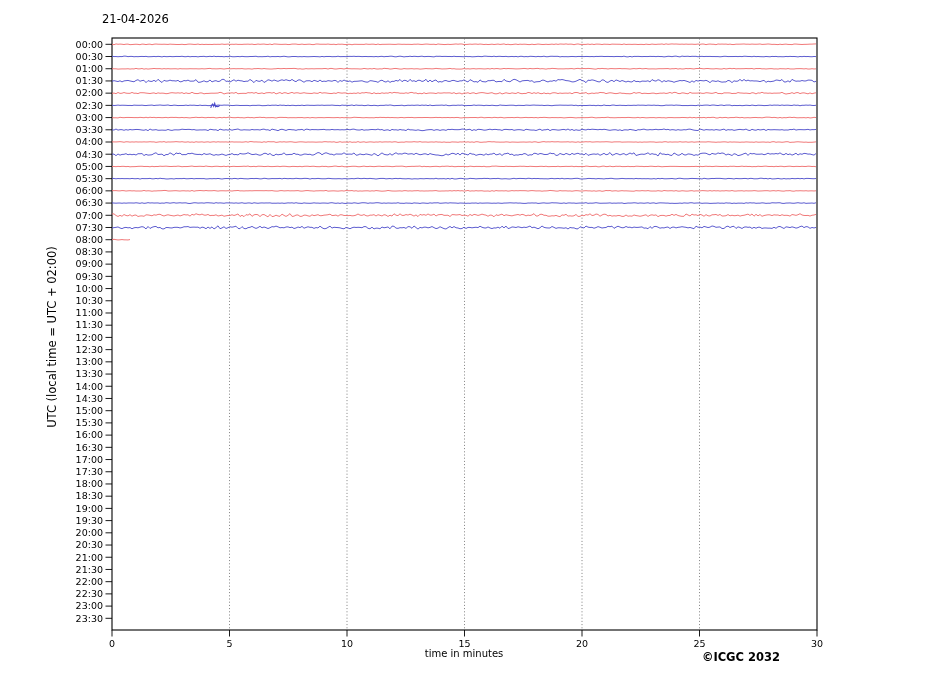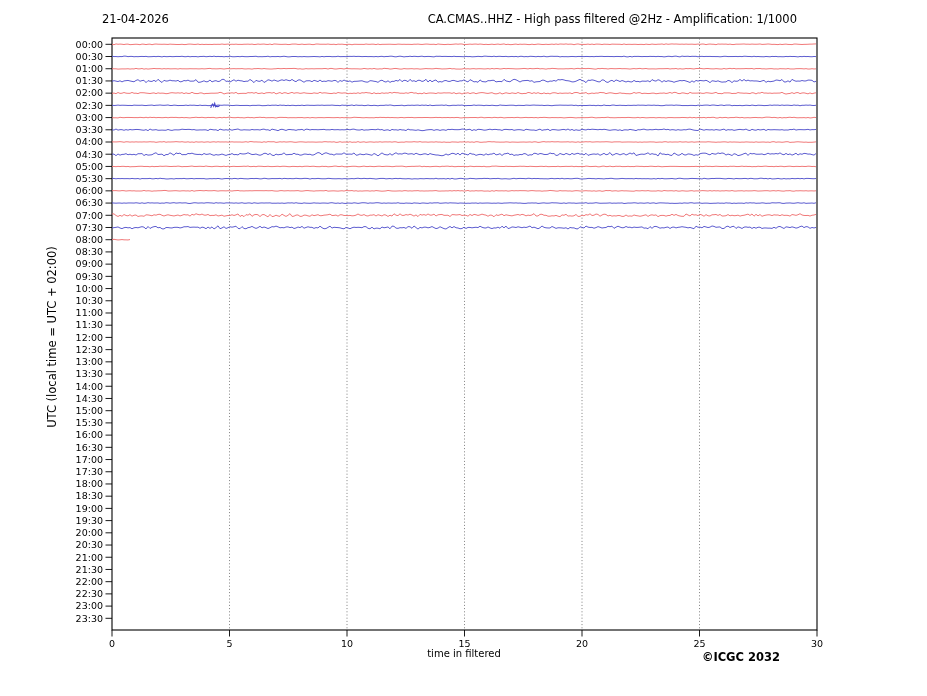--- a/index.html
+++ b/index.html
@@ -37,21 +37,20 @@
     font-family:"DejaVu Sans", sans-serif;
     font-size:9.5px;
     fill:#000;
   }
 </style>
 </head>
 <body>
 
 <div class="figure">
   <div class="fig-date">21-04-2026</div>
-  <div class="fig-title">CA.CMAS..HHZ - High pass filtered @2Hz - Amplification: 1/1000</div>
   <div class="ylabel">UTC (local time = UTC + 02:00)</div>
   <svg id="plot" width="927" height="696" viewBox="0 0 927 696">
       <rect x="112" y="38" width="705" height="592" fill="#ffffff" stroke="#000000" stroke-width="1.1"></rect>
       <line x1="229.5" y1="38.5" x2="229.5" y2="629.5" stroke="#606060" stroke-width="0.8" stroke-dasharray="1 2.2"></line>
       <line x1="347" y1="38.5" x2="347" y2="629.5" stroke="#606060" stroke-width="0.8" stroke-dasharray="1 2.2"></line>
       <line x1="464.5" y1="38.5" x2="464.5" y2="629.5" stroke="#606060" stroke-width="0.8" stroke-dasharray="1 2.2"></line>
       <line x1="582" y1="38.5" x2="582" y2="629.5" stroke="#606060" stroke-width="0.8" stroke-dasharray="1 2.2"></line>
       <line x1="699.5" y1="38.5" x2="699.5" y2="629.5" stroke="#606060" stroke-width="0.8" stroke-dasharray="1 2.2"></line>
       <line x1="112" y1="630" x2="112" y2="636.5" stroke="#000000" stroke-width="0.9"></line>
       <text x="112" y="646.5" text-anchor="middle">0</text>
@@ -175,15 +174,15 @@
       <polyline points="112.0,141.84 114.0,141.91 116.0,141.95 118.0,141.83 120.0,141.67 122.0,141.86 124.0,142.24 126.0,141.76 128.0,141.83 130.0,142.11 132.0,141.90 134.0,142.06 136.0,141.84 138.0,142.03 140.0,141.95 142.0,142.01 144.0,141.83 146.0,142.00 148.0,141.93 150.0,141.72 152.0,141.91 154.0,141.88 156.0,142.33 158.0,142.04 160.0,141.78 162.0,141.99 164.0,141.59 166.0,142.24 168.0,141.91 170.0,142.00 172.0,141.92 174.0,141.85 176.0,141.63 178.0,141.81 180.0,141.98 182.0,141.70 184.0,142.05 186.0,142.13 188.0,141.81 190.0,142.25 192.0,141.96 194.0,142.35 196.0,141.74 198.0,142.09 200.0,142.02 202.0,141.85 204.0,142.24 206.0,141.97 208.0,141.83 210.0,142.24 212.0,141.94 214.0,141.76 216.0,142.14 218.0,141.76 220.0,142.00 222.0,141.93 224.0,141.99 226.0,141.90 228.0,142.12 230.0,142.00 232.0,141.81 234.0,142.04 236.0,141.98 238.0,142.02 240.0,141.99 242.0,142.16 244.0,142.01 246.0,141.69 248.0,142.18 250.0,141.57 252.0,141.65 254.0,141.97 256.0,141.89 258.0,142.02 260.0,142.02 262.0,142.36 264.0,141.73 266.0,142.21 268.0,141.61 270.0,141.79 272.0,141.80 274.0,141.73 276.0,142.36 278.0,142.13 280.0,141.78 282.0,142.03 284.0,141.75 286.0,142.07 288.0,141.95 290.0,141.75 292.0,141.85 294.0,142.19 296.0,142.29 298.0,142.00 300.0,141.84 302.0,141.85 304.0,142.03 306.0,142.19 308.0,141.97 310.0,142.06 312.0,142.00 314.0,142.06 316.0,142.18 318.0,142.07 320.0,141.99 322.0,142.12 324.0,141.71 326.0,141.71 328.0,141.94 330.0,141.82 332.0,142.05 334.0,141.78 336.0,142.37 338.0,142.22 340.0,141.68 342.0,142.23 344.0,142.02 346.0,142.05 348.0,142.27 350.0,141.73 352.0,142.34 354.0,142.08 356.0,142.28 358.0,141.62 360.0,142.31 362.0,142.06 364.0,141.80 366.0,142.32 368.0,142.09 370.0,141.86 372.0,141.98 374.0,142.23 376.0,141.96 378.0,142.10 380.0,141.75 382.0,142.15 384.0,141.93 386.0,141.89 388.0,141.98 390.0,141.83 392.0,142.15 394.0,141.79 396.0,141.83 398.0,142.38 400.0,142.21 402.0,142.10 404.0,142.23 406.0,141.78 408.0,141.94 410.0,141.97 412.0,141.94 414.0,141.66 416.0,141.92 418.0,141.99 420.0,141.60 422.0,142.12 424.0,142.00 426.0,141.98 428.0,142.19 430.0,142.02 432.0,141.95 434.0,142.13 436.0,141.79 438.0,142.09 440.0,142.04 442.0,142.30 444.0,141.94 446.0,142.30 448.0,142.22 450.0,142.32 452.0,141.91 454.0,142.01 456.0,142.04 458.0,142.25 460.0,141.90 462.0,142.02 464.0,141.79 466.0,142.17 468.0,141.83 470.0,142.22 472.0,141.92 474.0,142.34 476.0,141.71 478.0,141.80 480.0,142.29 482.0,142.27 484.0,142.06 486.0,142.06 488.0,141.68 490.0,141.66 492.0,141.88 494.0,141.76 496.0,142.06 498.0,142.05 500.0,142.16 502.0,142.11 504.0,142.14 506.0,141.88 508.0,141.99 510.0,142.31 512.0,142.02 514.0,142.08 516.0,142.17 518.0,142.24 520.0,142.10 522.0,142.05 524.0,142.00 526.0,142.17 528.0,142.06 530.0,141.91 532.0,142.24 534.0,141.79 536.0,141.86 538.0,142.38 540.0,142.22 542.0,141.80 544.0,141.61 546.0,141.97 548.0,141.80 550.0,141.92 552.0,141.63 554.0,141.87 556.0,141.85 558.0,141.72 560.0,141.96 562.0,141.97 564.0,141.91 566.0,141.91 568.0,141.76 570.0,142.10 572.0,141.83 574.0,142.05 576.0,142.27 578.0,141.81 580.0,142.26 582.0,142.09 584.0,141.90 586.0,141.71 588.0,141.89 590.0,141.69 592.0,142.08 594.0,142.01 596.0,141.84 598.0,141.82 600.0,141.97 602.0,141.85 604.0,141.87 606.0,141.73 608.0,141.81 610.0,141.98 612.0,142.20 614.0,141.88 616.0,141.86 618.0,141.85 620.0,141.83 622.0,142.16 624.0,142.05 626.0,142.02 628.0,141.96 630.0,141.97 632.0,142.02 634.0,142.10 636.0,141.95 638.0,142.28 640.0,141.99 642.0,142.26 644.0,141.98 646.0,142.08 648.0,142.02 650.0,141.88 652.0,141.95 654.0,141.96 656.0,142.30 658.0,142.17 660.0,142.02 662.0,142.21 664.0,141.78 666.0,141.73 668.0,142.20 670.0,141.88 672.0,142.10 674.0,141.99 676.0,141.97 678.0,142.06 680.0,141.69 682.0,142.07 684.0,142.00 686.0,141.82 688.0,142.20 690.0,142.04 692.0,141.82 694.0,142.19 696.0,142.00 698.0,141.86 700.0,141.98 702.0,141.94 704.0,141.97 706.0,142.00 708.0,141.75 710.0,141.87 712.0,142.06 714.0,142.12 716.0,142.30 718.0,142.06 720.0,142.13 722.0,141.95 724.0,141.83 726.0,141.93 728.0,142.28 730.0,141.89 732.0,142.12 734.0,141.98 736.0,142.09 738.0,142.12 740.0,142.27 742.0,142.09 744.0,142.17 746.0,141.91 748.0,142.01 750.0,142.17 752.0,142.09 754.0,142.30 756.0,141.83 758.0,142.20 760.0,142.16 762.0,142.04 764.0,142.01 766.0,142.26 768.0,142.05 770.0,142.38 772.0,141.79 774.0,141.68 776.0,142.27 778.0,141.98 780.0,142.04 782.0,142.27 784.0,142.07 786.0,141.74 788.0,141.73 790.0,142.42 792.0,142.21 794.0,142.18 796.0,141.88 798.0,141.78 800.0,141.94 802.0,142.05 804.0,142.26 806.0,142.08 808.0,142.35 810.0,142.28 812.0,142.28 814.0,142.09 816.0,141.85" fill="none" stroke="#ee6a6a" stroke-width="0.9"></polyline>
       <polyline points="112.0,154.26 114.0,154.10 116.0,155.67 118.0,153.97 120.0,155.15 122.0,154.41 124.0,154.33 126.0,153.68 128.0,154.76 130.0,154.22 132.0,154.74 134.0,154.28 136.0,155.02 138.0,153.69 140.0,153.75 142.0,153.55 144.0,155.53 146.0,154.38 148.0,155.13 150.0,154.96 152.0,154.73 154.0,153.51 156.0,152.74 158.0,154.50 160.0,154.35 162.0,154.13 164.0,155.76 166.0,154.53 168.0,154.59 170.0,152.81 172.0,153.96 174.0,155.16 176.0,152.93 178.0,153.62 180.0,153.10 182.0,154.74 184.0,154.57 186.0,154.66 188.0,153.46 190.0,153.71 192.0,153.16 194.0,153.96 196.0,154.31 198.0,154.46 200.0,154.34 202.0,154.91 204.0,153.46 206.0,154.40 208.0,154.23 210.0,153.74 212.0,154.68 214.0,155.32 216.0,154.57 218.0,155.02 220.0,154.71 222.0,154.05 224.0,154.77 226.0,155.44 228.0,154.63 230.0,154.56 232.0,153.56 234.0,154.71 236.0,154.48 238.0,154.95 240.0,153.43 242.0,153.93 244.0,153.98 246.0,153.70 248.0,152.75 250.0,153.72 252.0,154.56 254.0,154.45 256.0,153.99 258.0,154.79 260.0,155.24 262.0,154.60 264.0,153.37 266.0,153.34 268.0,154.64 270.0,153.46 272.0,155.16 274.0,155.58 276.0,154.08 278.0,154.83 280.0,154.46 282.0,154.33 284.0,152.82 286.0,154.74 288.0,154.62 290.0,154.40 292.0,154.45 294.0,153.19 296.0,154.31 298.0,154.22 300.0,155.17 302.0,154.94 304.0,154.07 306.0,154.08 308.0,154.51 310.0,154.21 312.0,155.12 314.0,154.82 316.0,153.58 318.0,152.52 320.0,153.06 322.0,154.76 324.0,153.46 326.0,152.75 328.0,153.46 330.0,154.28 332.0,154.19 334.0,155.14 336.0,153.94 338.0,154.08 340.0,154.09 342.0,154.10 344.0,152.78 346.0,154.22 348.0,154.18 350.0,154.07 352.0,154.27 354.0,152.96 356.0,155.18 358.0,154.99 360.0,153.94 362.0,154.52 364.0,154.70 366.0,153.95 368.0,154.32 370.0,154.81 372.0,155.25 374.0,153.49 376.0,154.44 378.0,155.90 380.0,154.31 382.0,152.88 384.0,154.30 386.0,154.75 388.0,154.94 390.0,153.59 392.0,155.16 394.0,153.83 396.0,152.72 398.0,154.10 400.0,153.76 402.0,154.10 404.0,153.17 406.0,153.25 408.0,154.17 410.0,153.86 412.0,153.71 414.0,154.49 416.0,153.23 418.0,154.05 420.0,154.76 422.0,154.41 424.0,153.83 426.0,153.88 428.0,154.83 430.0,153.54 432.0,154.26 434.0,154.60 436.0,155.01 438.0,155.03 440.0,155.45 442.0,155.75 444.0,155.27 446.0,153.95 448.0,155.06 450.0,154.27 452.0,153.30 454.0,153.53 456.0,154.52 458.0,153.20 460.0,155.04 462.0,153.18 464.0,153.84 466.0,154.30 468.0,155.02 470.0,153.16 472.0,154.11 474.0,154.17 476.0,155.36 478.0,154.72 480.0,154.31 482.0,154.59 484.0,155.25 486.0,153.75 488.0,154.88 490.0,154.11 492.0,154.09 494.0,153.11 496.0,154.87 498.0,154.49 500.0,153.70 502.0,155.49 504.0,153.89 506.0,153.67 508.0,153.07 510.0,154.62 512.0,154.07 514.0,155.46 516.0,154.85 518.0,155.12 520.0,154.45 522.0,154.68 524.0,153.56 526.0,153.91 528.0,155.45 530.0,154.75 532.0,154.96 534.0,153.25 536.0,153.46 538.0,154.41 540.0,153.50 542.0,153.75 544.0,154.46 546.0,154.53 548.0,154.30 550.0,152.97 552.0,153.67 554.0,153.51 556.0,155.45 558.0,155.16 560.0,153.45 562.0,154.26 564.0,154.72 566.0,153.40 568.0,154.11 570.0,154.90 572.0,153.35 574.0,154.42 576.0,153.76 578.0,153.21 580.0,154.23 582.0,153.80 584.0,154.95 586.0,153.24 588.0,155.37 590.0,154.68 592.0,154.21 594.0,153.98 596.0,154.30 598.0,153.82 600.0,155.26 602.0,154.43 604.0,153.30 606.0,154.74 608.0,154.32 610.0,152.54 612.0,155.20 614.0,154.63 616.0,153.49 618.0,153.91 620.0,154.91 622.0,154.07 624.0,153.58 626.0,155.03 628.0,154.15 630.0,152.97 632.0,154.09 634.0,152.81 636.0,155.52 638.0,154.93 640.0,154.35 642.0,154.10 644.0,154.37 646.0,153.81 648.0,152.79 650.0,154.48 652.0,153.65 654.0,154.25 656.0,154.30 658.0,156.00 660.0,152.78 662.0,154.20 664.0,154.03 666.0,154.70 668.0,154.21 670.0,155.19 672.0,155.44 674.0,152.98 676.0,154.12 678.0,155.30 680.0,154.89 682.0,153.32 684.0,154.80 686.0,154.99 688.0,153.92 690.0,154.13 692.0,154.49 694.0,155.45 696.0,154.71 698.0,155.19 700.0,153.73 702.0,153.24 704.0,153.14 706.0,153.25 708.0,154.21 710.0,154.83 712.0,153.36 714.0,153.96 716.0,154.16 718.0,152.91 720.0,153.60 722.0,152.94 724.0,153.43 726.0,155.05 728.0,154.06 730.0,154.65 732.0,155.54 734.0,153.73 736.0,154.26 738.0,155.61 740.0,155.19 742.0,154.59 744.0,153.65 746.0,153.14 748.0,155.44 750.0,153.28 752.0,153.90 754.0,153.53 756.0,154.19 758.0,154.22 760.0,154.18 762.0,153.94 764.0,154.73 766.0,154.21 768.0,153.16 770.0,154.14 772.0,153.74 774.0,153.99 776.0,153.51 778.0,153.99 780.0,152.85 782.0,154.24 784.0,154.76 786.0,153.38 788.0,154.68 790.0,153.90 792.0,155.11 794.0,154.33 796.0,153.20 798.0,155.02 800.0,153.78 802.0,154.29 804.0,153.38 806.0,153.59 808.0,154.14 810.0,154.02 812.0,154.60 814.0,155.12 816.0,153.54" fill="none" stroke="#4a4ac9" stroke-width="0.9"></polyline>
       <polyline points="112.0,166.49 114.0,166.48 116.0,166.66 118.0,166.38 120.0,166.57 122.0,166.34 124.0,166.35 126.0,166.64 128.0,166.42 130.0,166.84 132.0,166.66 134.0,166.65 136.0,166.56 138.0,166.35 140.0,166.29 142.0,166.26 144.0,166.50 146.0,166.46 148.0,166.48 150.0,166.79 152.0,166.31 154.0,166.67 156.0,166.48 158.0,166.53 160.0,166.18 162.0,166.37 164.0,166.29 166.0,166.15 168.0,166.35 170.0,166.53 172.0,166.49 174.0,166.33 176.0,166.40 178.0,166.10 180.0,166.35 182.0,166.74 184.0,166.53 186.0,166.57 188.0,166.49 190.0,166.28 192.0,166.04 194.0,166.47 196.0,166.48 198.0,166.38 200.0,166.27 202.0,166.40 204.0,166.50 206.0,166.00 208.0,166.40 210.0,166.50 212.0,166.72 214.0,166.40 216.0,166.27 218.0,166.31 220.0,166.60 222.0,166.57 224.0,166.19 226.0,166.66 228.0,166.18 230.0,166.68 232.0,166.44 234.0,166.32 236.0,166.50 238.0,166.51 240.0,166.46 242.0,166.39 244.0,166.21 246.0,166.39 248.0,166.04 250.0,166.65 252.0,166.57 254.0,166.33 256.0,166.69 258.0,166.20 260.0,166.28 262.0,166.33 264.0,166.57 266.0,166.48 268.0,166.25 270.0,166.54 272.0,166.61 274.0,166.52 276.0,166.39 278.0,166.28 280.0,166.66 282.0,166.30 284.0,166.25 286.0,166.36 288.0,166.65 290.0,166.73 292.0,166.41 294.0,166.41 296.0,166.53 298.0,166.63 300.0,166.34 302.0,166.76 304.0,166.33 306.0,166.26 308.0,166.26 310.0,166.54 312.0,166.31 314.0,166.28 316.0,166.59 318.0,166.66 320.0,166.70 322.0,166.25 324.0,166.48 326.0,166.33 328.0,166.81 330.0,166.63 332.0,166.53 334.0,166.14 336.0,166.10 338.0,166.53 340.0,166.53 342.0,166.12 344.0,166.72 346.0,166.73 348.0,166.65 350.0,166.52 352.0,166.30 354.0,166.28 356.0,166.32 358.0,166.71 360.0,166.71 362.0,166.41 364.0,166.12 366.0,166.53 368.0,166.57 370.0,166.29 372.0,166.49 374.0,166.65 376.0,166.46 378.0,166.24 380.0,166.24 382.0,166.54 384.0,166.43 386.0,166.27 388.0,166.33 390.0,166.40 392.0,166.70 394.0,166.54 396.0,166.21 398.0,166.27 400.0,166.23 402.0,166.14 404.0,166.42 406.0,166.81 408.0,166.50 410.0,166.46 412.0,166.34 414.0,166.40 416.0,166.26 418.0,166.26 420.0,166.04 422.0,166.78 424.0,166.28 426.0,166.63 428.0,166.51 430.0,166.75 432.0,166.55 434.0,166.42 436.0,166.32 438.0,166.46 440.0,166.75 442.0,166.25 444.0,166.38 446.0,166.19 448.0,166.17 450.0,166.51 452.0,166.23 454.0,166.68 456.0,166.65 458.0,166.40 460.0,166.49 462.0,166.48 464.0,166.33 466.0,166.61 468.0,166.68 470.0,166.17 472.0,166.39 474.0,166.64 476.0,166.40 478.0,166.43 480.0,166.43 482.0,166.64 484.0,166.27 486.0,166.77 488.0,166.70 490.0,166.68 492.0,166.15 494.0,166.20 496.0,166.06 498.0,166.31 500.0,166.43 502.0,166.49 504.0,166.52 506.0,166.24 508.0,166.45 510.0,166.38 512.0,166.50 514.0,166.59 516.0,166.42 518.0,166.41 520.0,166.21 522.0,166.35 524.0,166.26 526.0,166.47 528.0,166.57 530.0,166.28 532.0,166.41 534.0,166.50 536.0,166.59 538.0,166.54 540.0,166.35 542.0,166.32 544.0,166.55 546.0,166.24 548.0,166.67 550.0,166.60 552.0,166.52 554.0,166.51 556.0,166.57 558.0,166.26 560.0,166.68 562.0,166.53 564.0,166.48 566.0,166.35 568.0,166.44 570.0,166.42 572.0,166.23 574.0,166.69 576.0,166.35 578.0,166.61 580.0,166.56 582.0,166.45 584.0,166.58 586.0,166.08 588.0,166.25 590.0,166.62 592.0,166.50 594.0,166.41 596.0,166.29 598.0,166.83 600.0,166.74 602.0,166.24 604.0,166.10 606.0,166.61 608.0,166.54 610.0,166.13 612.0,166.64 614.0,166.60 616.0,166.24 618.0,166.38 620.0,166.24 622.0,166.62 624.0,166.58 626.0,166.55 628.0,166.32 630.0,166.63 632.0,166.51 634.0,166.64 636.0,166.22 638.0,166.28 640.0,166.43 642.0,166.37 644.0,166.61 646.0,166.44 648.0,166.53 650.0,166.26 652.0,166.25 654.0,166.47 656.0,166.57 658.0,166.22 660.0,166.51 662.0,166.79 664.0,166.58 666.0,166.51 668.0,166.48 670.0,166.35 672.0,166.38 674.0,166.37 676.0,166.40 678.0,166.45 680.0,166.54 682.0,166.53 684.0,166.56 686.0,166.58 688.0,166.56 690.0,166.59 692.0,166.45 694.0,166.52 696.0,166.33 698.0,166.57 700.0,166.27 702.0,166.64 704.0,166.46 706.0,166.19 708.0,166.45 710.0,166.33 712.0,166.60 714.0,166.44 716.0,166.21 718.0,166.38 720.0,166.47 722.0,166.54 724.0,166.38 726.0,166.40 728.0,166.65 730.0,166.25 732.0,166.37 734.0,166.22 736.0,166.52 738.0,166.56 740.0,166.43 742.0,166.15 744.0,166.49 746.0,166.30 748.0,166.50 750.0,166.42 752.0,166.74 754.0,166.55 756.0,166.67 758.0,166.22 760.0,166.48 762.0,166.48 764.0,166.23 766.0,166.14 768.0,166.44 770.0,166.50 772.0,166.42 774.0,166.69 776.0,166.29 778.0,166.55 780.0,166.28 782.0,166.30 784.0,166.70 786.0,166.48 788.0,166.27 790.0,166.20 792.0,166.48 794.0,166.60 796.0,166.37 798.0,166.41 800.0,166.52 802.0,166.30 804.0,166.47 806.0,166.49 808.0,166.17 810.0,166.27 812.0,166.54 814.0,166.39 816.0,166.78" fill="none" stroke="#ee6a6a" stroke-width="0.9"></polyline>
       <polyline points="112.0,178.44 114.0,178.49 116.0,178.80 118.0,178.53 120.0,178.67 122.0,178.54 124.0,178.66 126.0,178.63 128.0,178.61 130.0,178.78 132.0,178.42 134.0,178.69 136.0,178.72 138.0,178.49 140.0,179.08 142.0,178.53 144.0,178.63 146.0,178.64 148.0,178.60 150.0,178.36 152.0,178.84 154.0,178.81 156.0,178.41 158.0,178.79 160.0,178.23 162.0,178.58 164.0,178.63 166.0,178.96 168.0,178.97 170.0,178.74 172.0,178.69 174.0,178.99 176.0,178.54 178.0,178.67 180.0,178.58 182.0,178.65 184.0,178.38 186.0,178.77 188.0,178.76 190.0,178.60 192.0,178.47 194.0,178.83 196.0,178.55 198.0,178.60 200.0,178.59 202.0,178.64 204.0,178.59 206.0,178.98 208.0,178.89 210.0,178.63 212.0,178.75 214.0,178.58 216.0,178.72 218.0,178.41 220.0,178.75 222.0,179.04 224.0,178.67 226.0,178.51 228.0,178.55 230.0,178.61 232.0,178.83 234.0,178.41 236.0,178.53 238.0,178.90 240.0,178.42 242.0,178.49 244.0,178.72 246.0,178.78 248.0,178.90 250.0,178.58 252.0,178.48 254.0,178.63 256.0,178.42 258.0,178.58 260.0,178.90 262.0,178.79 264.0,178.28 266.0,178.47 268.0,178.86 270.0,178.75 272.0,178.55 274.0,178.62 276.0,178.60 278.0,178.59 280.0,178.40 282.0,178.90 284.0,178.35 286.0,178.54 288.0,178.73 290.0,178.53 292.0,178.69 294.0,178.66 296.0,178.29 298.0,178.52 300.0,178.69 302.0,178.66 304.0,178.37 306.0,178.38 308.0,178.52 310.0,179.07 312.0,178.51 314.0,178.68 316.0,178.63 318.0,178.38 320.0,178.63 322.0,178.77 324.0,178.77 326.0,178.76 328.0,178.34 330.0,178.47 332.0,178.69 334.0,178.76 336.0,178.79 338.0,178.66 340.0,178.69 342.0,178.91 344.0,178.63 346.0,178.66 348.0,178.88 350.0,178.72 352.0,178.56 354.0,178.78 356.0,178.46 358.0,178.23 360.0,178.60 362.0,178.63 364.0,178.33 366.0,178.58 368.0,178.67 370.0,178.36 372.0,178.61 374.0,178.73 376.0,179.02 378.0,178.73 380.0,178.46 382.0,178.42 384.0,178.45 386.0,178.86 388.0,178.68 390.0,178.52 392.0,178.87 394.0,178.55 396.0,178.38 398.0,178.69 400.0,178.36 402.0,178.69 404.0,178.76 406.0,178.85 408.0,178.62 410.0,178.76 412.0,179.05 414.0,178.77 416.0,178.81 418.0,178.95 420.0,178.61 422.0,178.69 424.0,178.79 426.0,178.55 428.0,178.60 430.0,178.76 432.0,178.67 434.0,178.80 436.0,178.25 438.0,178.86 440.0,178.70 442.0,178.74 444.0,178.60 446.0,178.99 448.0,178.41 450.0,179.02 452.0,178.30 454.0,178.95 456.0,178.99 458.0,178.68 460.0,178.36 462.0,178.42 464.0,178.82 466.0,178.91 468.0,178.87 470.0,178.32 472.0,178.53 474.0,178.58 476.0,178.89 478.0,178.67 480.0,178.59 482.0,178.61 484.0,178.35 486.0,178.47 488.0,178.40 490.0,178.82 492.0,178.63 494.0,178.50 496.0,178.63 498.0,178.33 500.0,178.74 502.0,178.93 504.0,178.75 506.0,178.72 508.0,178.95 510.0,178.99 512.0,178.65 514.0,178.31 516.0,178.79 518.0,178.52 520.0,178.41 522.0,178.50 524.0,178.54 526.0,178.77 528.0,178.25 530.0,178.39 532.0,178.76 534.0,178.42 536.0,178.63 538.0,178.48 540.0,178.73 542.0,178.69 544.0,178.80 546.0,178.78 548.0,178.90 550.0,178.57 552.0,178.39 554.0,178.73 556.0,178.63 558.0,178.42 560.0,178.81 562.0,178.28 564.0,178.83 566.0,178.67 568.0,178.55 570.0,178.79 572.0,178.78 574.0,178.49 576.0,178.34 578.0,178.34 580.0,178.87 582.0,179.01 584.0,178.88 586.0,178.79 588.0,178.44 590.0,178.45 592.0,178.62 594.0,178.60 596.0,178.88 598.0,178.53 600.0,178.67 602.0,178.72 604.0,178.94 606.0,178.59 608.0,178.63 610.0,178.35 612.0,178.35 614.0,178.76 616.0,178.85 618.0,178.82 620.0,178.64 622.0,178.42 624.0,178.58 626.0,178.73 628.0,178.61 630.0,178.66 632.0,178.61 634.0,178.85 636.0,178.38 638.0,178.71 640.0,178.58 642.0,178.75 644.0,178.66 646.0,178.75 648.0,178.63 650.0,178.85 652.0,178.88 654.0,178.57 656.0,179.00 658.0,178.36 660.0,178.78 662.0,178.39 664.0,178.78 666.0,178.80 668.0,178.71 670.0,178.63 672.0,178.48 674.0,178.79 676.0,178.95 678.0,178.39 680.0,178.25 682.0,178.54 684.0,178.81 686.0,178.78 688.0,178.79 690.0,178.54 692.0,178.42 694.0,178.53 696.0,178.55 698.0,178.73 700.0,178.64 702.0,178.98 704.0,178.25 706.0,178.65 708.0,178.90 710.0,178.67 712.0,178.46 714.0,178.56 716.0,178.37 718.0,178.38 720.0,178.36 722.0,178.55 724.0,178.77 726.0,178.86 728.0,178.43 730.0,178.50 732.0,178.63 734.0,178.96 736.0,178.43 738.0,178.62 740.0,178.70 742.0,178.65 744.0,178.44 746.0,178.47 748.0,178.87 750.0,178.37 752.0,178.44 754.0,178.82 756.0,178.81 758.0,178.74 760.0,178.24 762.0,178.25 764.0,178.68 766.0,178.41 768.0,178.94 770.0,178.32 772.0,178.96 774.0,178.86 776.0,178.74 778.0,178.36 780.0,178.81 782.0,178.94 784.0,178.52 786.0,178.92 788.0,178.71 790.0,178.87 792.0,178.43 794.0,178.67 796.0,178.66 798.0,178.39 800.0,178.76 802.0,178.41 804.0,178.90 806.0,178.42 808.0,178.42 810.0,178.54 812.0,178.66 814.0,178.73 816.0,178.51" fill="none" stroke="#4a4ac9" stroke-width="0.9"></polyline>
       <polyline points="112.0,190.63 114.0,190.66 116.0,190.61 118.0,190.85 120.0,190.89 122.0,190.58 124.0,190.68 126.0,191.04 128.0,190.82 130.0,190.70 132.0,190.91 134.0,190.78 136.0,191.02 138.0,190.97 140.0,191.00 142.0,190.94 144.0,190.45 146.0,190.96 148.0,190.75 150.0,190.89 152.0,191.22 154.0,190.91 156.0,190.95 158.0,190.78 160.0,190.75 162.0,190.67 164.0,190.45 166.0,190.50 168.0,190.98 170.0,190.98 172.0,190.89 174.0,190.74 176.0,190.70 178.0,190.88 180.0,191.04 182.0,190.80 184.0,190.78 186.0,190.96 188.0,190.83 190.0,191.11 192.0,190.48 194.0,191.19 196.0,190.78 198.0,190.67 200.0,190.49 202.0,190.66 204.0,190.81 206.0,190.51 208.0,190.79 210.0,190.77 212.0,190.78 214.0,190.55 216.0,190.80 218.0,191.08 220.0,190.81 222.0,190.75 224.0,190.81 226.0,190.89 228.0,190.73 230.0,190.85 232.0,191.02 234.0,190.73 236.0,190.63 238.0,190.45 240.0,190.90 242.0,190.84 244.0,190.97 246.0,190.81 248.0,190.85 250.0,190.72 252.0,190.84 254.0,190.69 256.0,190.67 258.0,190.68 260.0,190.68 262.0,190.69 264.0,190.76 266.0,190.62 268.0,190.78 270.0,190.72 272.0,190.59 274.0,190.94 276.0,191.09 278.0,191.09 280.0,190.66 282.0,190.61 284.0,190.92 286.0,190.81 288.0,190.67 290.0,190.87 292.0,190.80 294.0,190.84 296.0,190.71 298.0,190.61 300.0,191.01 302.0,191.11 304.0,190.89 306.0,190.60 308.0,190.59 310.0,190.82 312.0,190.92 314.0,191.11 316.0,190.84 318.0,190.83 320.0,190.72 322.0,190.77 324.0,190.85 326.0,190.42 328.0,191.14 330.0,191.00 332.0,190.89 334.0,190.85 336.0,190.99 338.0,191.11 340.0,190.92 342.0,190.76 344.0,191.06 346.0,190.53 348.0,190.67 350.0,190.74 352.0,190.56 354.0,191.05 356.0,190.73 358.0,191.18 360.0,190.93 362.0,191.09 364.0,190.90 366.0,190.82 368.0,190.82 370.0,191.11 372.0,190.81 374.0,191.02 376.0,190.57 378.0,190.77 380.0,191.01 382.0,191.19 384.0,191.07 386.0,190.90 388.0,190.46 390.0,190.75 392.0,191.00 394.0,191.05 396.0,191.05 398.0,190.94 400.0,190.85 402.0,191.12 404.0,190.68 406.0,190.68 408.0,191.03 410.0,190.82 412.0,191.02 414.0,190.78 416.0,190.75 418.0,190.63 420.0,191.01 422.0,190.88 424.0,191.05 426.0,190.93 428.0,190.98 430.0,190.82 432.0,190.88 434.0,190.72 436.0,190.57 438.0,191.00 440.0,191.10 442.0,190.98 444.0,190.99 446.0,190.87 448.0,190.96 450.0,190.66 452.0,190.99 454.0,190.60 456.0,190.86 458.0,190.55 460.0,190.90 462.0,190.69 464.0,191.09 466.0,190.85 468.0,190.44 470.0,191.13 472.0,190.83 474.0,191.00 476.0,190.67 478.0,190.93 480.0,190.81 482.0,190.75 484.0,191.12 486.0,191.07 488.0,190.98 490.0,191.29 492.0,190.65 494.0,191.20 496.0,190.55 498.0,190.86 500.0,190.86 502.0,190.79 504.0,190.95 506.0,190.73 508.0,191.13 510.0,190.93 512.0,190.58 514.0,190.85 516.0,190.67 518.0,190.80 520.0,190.61 522.0,190.69 524.0,190.69 526.0,190.74 528.0,191.06 530.0,190.72 532.0,190.58 534.0,190.74 536.0,190.93 538.0,190.88 540.0,190.86 542.0,191.20 544.0,190.93 546.0,190.93 548.0,190.77 550.0,190.43 552.0,190.63 554.0,190.79 556.0,191.08 558.0,191.10 560.0,190.58 562.0,190.88 564.0,190.83 566.0,190.81 568.0,191.00 570.0,190.92 572.0,191.19 574.0,190.88 576.0,190.67 578.0,190.76 580.0,190.98 582.0,191.08 584.0,190.84 586.0,190.70 588.0,190.88 590.0,190.87 592.0,191.12 594.0,190.81 596.0,191.19 598.0,190.88 600.0,190.77 602.0,191.29 604.0,190.99 606.0,190.51 608.0,190.68 610.0,190.53 612.0,191.08 614.0,190.86 616.0,190.75 618.0,191.13 620.0,190.90 622.0,190.66 624.0,190.90 626.0,190.83 628.0,190.94 630.0,191.05 632.0,191.17 634.0,191.20 636.0,190.66 638.0,190.83 640.0,190.90 642.0,190.61 644.0,190.80 646.0,190.86 648.0,190.59 650.0,190.96 652.0,191.06 654.0,191.00 656.0,191.05 658.0,190.68 660.0,190.93 662.0,191.16 664.0,190.51 666.0,190.74 668.0,190.89 670.0,190.75 672.0,190.74 674.0,191.05 676.0,190.61 678.0,191.12 680.0,191.10 682.0,190.74 684.0,190.90 686.0,191.10 688.0,191.07 690.0,190.81 692.0,190.66 694.0,191.12 696.0,190.86 698.0,190.91 700.0,190.92 702.0,190.62 704.0,190.69 706.0,190.82 708.0,190.99 710.0,190.60 712.0,191.02 714.0,190.65 716.0,190.90 718.0,190.72 720.0,191.06 722.0,190.80 724.0,190.92 726.0,190.65 728.0,190.86 730.0,190.95 732.0,190.52 734.0,191.03 736.0,191.07 738.0,190.83 740.0,190.84 742.0,190.73 744.0,191.09 746.0,190.78 748.0,190.93 750.0,190.89 752.0,190.87 754.0,190.64 756.0,190.79 758.0,191.07 760.0,190.98 762.0,190.91 764.0,190.76 766.0,190.69 768.0,190.72 770.0,191.06 772.0,190.77 774.0,190.65 776.0,190.98 778.0,190.60 780.0,190.83 782.0,191.06 784.0,191.13 786.0,190.74 788.0,190.79 790.0,190.64 792.0,191.07 794.0,191.19 796.0,190.75 798.0,190.86 800.0,190.72 802.0,190.82 804.0,190.91 806.0,190.72 808.0,190.99 810.0,190.86 812.0,190.84 814.0,190.97 816.0,190.75" fill="none" stroke="#ee6a6a" stroke-width="0.9"></polyline>
       <polyline points="112.0,202.89 114.0,203.06 116.0,203.18 118.0,203.04 120.0,203.02 122.0,203.26 124.0,202.98 126.0,203.18 128.0,202.98 130.0,202.96 132.0,202.99 134.0,203.07 136.0,202.78 138.0,203.01 140.0,203.32 142.0,202.81 144.0,203.32 146.0,203.13 148.0,202.65 150.0,203.02 152.0,202.85 154.0,203.06 156.0,202.98 158.0,202.94 160.0,203.32 162.0,203.02 164.0,203.21 166.0,202.71 168.0,202.85 170.0,203.19 172.0,202.89 174.0,202.67 176.0,203.10 178.0,202.96 180.0,202.76 182.0,203.03 184.0,202.89 186.0,202.87 188.0,203.36 190.0,203.49 192.0,203.14 194.0,202.76 196.0,202.82 198.0,203.10 200.0,202.99 202.0,202.90 204.0,203.15 206.0,202.79 208.0,202.74 210.0,202.90 212.0,202.97 214.0,203.31 216.0,202.67 218.0,203.06 220.0,202.88 222.0,203.03 224.0,203.26 226.0,202.87 228.0,202.88 230.0,202.96 232.0,202.95 234.0,203.18 236.0,202.89 238.0,203.20 240.0,203.05 242.0,202.73 244.0,203.23 246.0,203.22 248.0,202.93 250.0,202.96 252.0,203.40 254.0,202.76 256.0,203.06 258.0,203.27 260.0,203.02 262.0,202.91 264.0,203.06 266.0,202.94 268.0,202.97 270.0,202.89 272.0,203.26 274.0,203.20 276.0,203.23 278.0,203.09 280.0,203.26 282.0,203.00 284.0,203.35 286.0,203.14 288.0,202.87 290.0,203.01 292.0,202.82 294.0,203.23 296.0,202.73 298.0,203.16 300.0,203.25 302.0,203.42 304.0,202.88 306.0,203.17 308.0,203.22 310.0,203.30 312.0,203.15 314.0,202.83 316.0,203.11 318.0,203.08 320.0,203.26 322.0,203.06 324.0,203.02 326.0,203.11 328.0,203.28 330.0,202.86 332.0,202.71 334.0,203.09 336.0,203.33 338.0,203.01 340.0,203.41 342.0,202.90 344.0,203.35 346.0,203.45 348.0,203.04 350.0,203.14 352.0,203.25 354.0,202.79 356.0,203.03 358.0,203.37 360.0,203.10 362.0,202.76 364.0,202.76 366.0,202.91 368.0,203.34 370.0,202.91 372.0,203.12 374.0,203.04 376.0,202.74 378.0,202.72 380.0,202.99 382.0,203.31 384.0,202.98 386.0,203.25 388.0,202.99 390.0,203.10 392.0,203.21 394.0,203.04 396.0,203.15 398.0,202.71 400.0,203.25 402.0,203.25 404.0,203.36 406.0,203.01 408.0,203.17 410.0,203.16 412.0,203.44 414.0,202.88 416.0,203.08 418.0,203.14 420.0,203.45 422.0,203.00 424.0,203.02 426.0,203.22 428.0,203.35 430.0,202.85 432.0,203.16 434.0,202.84 436.0,202.89 438.0,202.75 440.0,203.28 442.0,203.16 444.0,202.99 446.0,202.83 448.0,203.16 450.0,202.80 452.0,202.94 454.0,202.99 456.0,203.05 458.0,203.31 460.0,203.00 462.0,203.09 464.0,203.19 466.0,203.33 468.0,203.18 470.0,203.29 472.0,203.03 474.0,203.11 476.0,202.96 478.0,203.39 480.0,202.94 482.0,203.19 484.0,203.11 486.0,203.04 488.0,203.01 490.0,203.14 492.0,203.27 494.0,203.14 496.0,203.25 498.0,202.97 500.0,203.20 502.0,203.34 504.0,203.06 506.0,203.04 508.0,202.94 510.0,202.81 512.0,202.92 514.0,203.06 516.0,202.89 518.0,203.13 520.0,203.04 522.0,203.27 524.0,203.40 526.0,203.35 528.0,203.00 530.0,203.07 532.0,202.92 534.0,203.05 536.0,202.93 538.0,203.42 540.0,203.25 542.0,203.00 544.0,202.86 546.0,203.16 548.0,203.18 550.0,203.06 552.0,202.72 554.0,202.88 556.0,202.88 558.0,203.03 560.0,203.25 562.0,203.30 564.0,202.91 566.0,203.42 568.0,202.96 570.0,202.95 572.0,203.12 574.0,203.03 576.0,203.34 578.0,203.15 580.0,203.02 582.0,203.15 584.0,203.06 586.0,202.68 588.0,203.33 590.0,203.11 592.0,203.20 594.0,203.03 596.0,202.70 598.0,203.00 600.0,203.26 602.0,203.23 604.0,203.17 606.0,203.17 608.0,203.07 610.0,202.88 612.0,203.28 614.0,203.09 616.0,203.21 618.0,203.02 620.0,203.08 622.0,202.91 624.0,203.51 626.0,203.30 628.0,203.03 630.0,203.09 632.0,203.00 634.0,202.78 636.0,202.93 638.0,203.28 640.0,202.98 642.0,203.05 644.0,203.26 646.0,203.03 648.0,202.81 650.0,203.32 652.0,202.99 654.0,202.86 656.0,203.44 658.0,203.05 660.0,202.85 662.0,202.91 664.0,202.98 666.0,203.12 668.0,203.09 670.0,203.37 672.0,203.24 674.0,203.40 676.0,203.37 678.0,203.29 680.0,203.07 682.0,203.33 684.0,202.90 686.0,203.06 688.0,203.16 690.0,202.79 692.0,202.76 694.0,203.20 696.0,203.04 698.0,202.96 700.0,202.98 702.0,203.35 704.0,203.15 706.0,203.12 708.0,203.16 710.0,203.42 712.0,203.34 714.0,203.22 716.0,203.22 718.0,202.97 720.0,203.24 722.0,203.11 724.0,203.32 726.0,202.84 728.0,203.07 730.0,203.02 732.0,203.47 734.0,203.10 736.0,203.38 738.0,203.11 740.0,203.17 742.0,203.12 744.0,203.43 746.0,202.79 748.0,203.10 750.0,202.76 752.0,203.01 754.0,202.87 756.0,203.31 758.0,203.16 760.0,203.18 762.0,202.84 764.0,203.01 766.0,203.37 768.0,203.19 770.0,203.25 772.0,202.76 774.0,202.85 776.0,202.94 778.0,202.78 780.0,202.77 782.0,203.32 784.0,203.41 786.0,203.06 788.0,203.02 790.0,202.93 792.0,203.20 794.0,203.27 796.0,202.99 798.0,202.71 800.0,203.07 802.0,203.16 804.0,202.78 806.0,203.37 808.0,203.18 810.0,203.17 812.0,203.00 814.0,203.31 816.0,202.78" fill="none" stroke="#4a4ac9" stroke-width="0.9"></polyline>
       <polyline points="112.0,213.93 114.0,213.88 116.0,215.47 118.0,216.46 120.0,215.33 122.0,216.27 124.0,214.52 126.0,215.49 128.0,215.87 130.0,214.69 132.0,216.16 134.0,215.22 136.0,215.02 138.0,216.49 140.0,215.99 142.0,215.90 144.0,216.28 146.0,214.83 148.0,214.95 150.0,215.31 152.0,215.80 154.0,214.77 156.0,215.19 158.0,214.45 160.0,214.27 162.0,215.31 164.0,216.00 166.0,215.26 168.0,214.77 170.0,215.29 172.0,215.63 174.0,215.96 176.0,215.44 178.0,215.01 180.0,215.93 182.0,215.31 184.0,214.54 186.0,214.96 188.0,214.77 190.0,216.14 192.0,214.27 194.0,215.11 196.0,213.72 198.0,214.51 200.0,214.86 202.0,214.05 204.0,215.11 206.0,215.17 208.0,214.44 210.0,215.64 212.0,215.36 214.0,215.46 216.0,214.81 218.0,215.97 220.0,215.61 222.0,215.10 224.0,216.25 226.0,215.81 228.0,215.49 230.0,215.47 232.0,214.76 234.0,215.49 236.0,214.85 238.0,213.94 240.0,216.48 242.0,215.25 244.0,216.67 246.0,214.63 248.0,215.13 250.0,213.80 252.0,216.37 254.0,214.82 256.0,214.44 258.0,214.77 260.0,216.58 262.0,214.75 264.0,214.51 266.0,215.73 268.0,216.87 270.0,214.40 272.0,216.59 274.0,216.24 276.0,215.18 278.0,215.99 280.0,216.31 282.0,214.09 284.0,215.41 286.0,216.40 288.0,215.33 290.0,213.64 292.0,216.42 294.0,216.15 296.0,215.10 298.0,214.95 300.0,216.37 302.0,216.28 304.0,215.12 306.0,215.19 308.0,215.87 310.0,216.28 312.0,214.77 314.0,215.67 316.0,215.21 318.0,214.68 320.0,215.72 322.0,215.64 324.0,215.15 326.0,215.00 328.0,214.74 330.0,214.17 332.0,215.56 334.0,215.42 336.0,215.06 338.0,216.15 340.0,214.79 342.0,214.80 344.0,215.50 346.0,215.48 348.0,215.67 350.0,215.38 352.0,215.85 354.0,215.69 356.0,215.15 358.0,213.98 360.0,215.15 362.0,215.36 364.0,214.56 366.0,215.68 368.0,216.00 370.0,215.12 372.0,215.16 374.0,214.66 376.0,216.01 378.0,214.73 380.0,215.32 382.0,215.97 384.0,214.69 386.0,215.12 388.0,216.45 390.0,215.20 392.0,216.06 394.0,213.77 396.0,215.21 398.0,215.63 400.0,213.81 402.0,215.39 404.0,215.40 406.0,214.56 408.0,215.09 410.0,214.18 412.0,215.01 414.0,216.12 416.0,214.90 418.0,216.59 420.0,214.35 422.0,215.11 424.0,214.57 426.0,215.34 428.0,213.95 430.0,215.15 432.0,215.08 434.0,214.13 436.0,216.03 438.0,214.80 440.0,214.58 442.0,214.44 444.0,215.34 446.0,215.32 448.0,215.21 450.0,216.53 452.0,214.64 454.0,214.66 456.0,214.97 458.0,214.80 460.0,214.52 462.0,215.54 464.0,215.14 466.0,215.32 468.0,216.20 470.0,214.40 472.0,215.58 474.0,214.38 476.0,214.77 478.0,215.43 480.0,214.92 482.0,214.14 484.0,214.77 486.0,215.14 488.0,216.26 490.0,215.06 492.0,215.27 494.0,216.80 496.0,214.72 498.0,215.48 500.0,214.83 502.0,214.11 504.0,215.72 506.0,214.79 508.0,215.22 510.0,215.57 512.0,215.86 514.0,215.24 516.0,214.89 518.0,214.48 520.0,215.23 522.0,214.32 524.0,214.82 526.0,215.87 528.0,215.12 530.0,215.49 532.0,214.95 534.0,213.64 536.0,216.01 538.0,215.94 540.0,214.40 542.0,214.26 544.0,215.31 546.0,215.31 548.0,216.20 550.0,216.16 552.0,215.77 554.0,215.94 556.0,215.39 558.0,216.17 560.0,216.69 562.0,214.90 564.0,215.29 566.0,214.29 568.0,216.12 570.0,215.83 572.0,216.12 574.0,215.75 576.0,214.47 578.0,216.41 580.0,216.30 582.0,215.21 584.0,215.75 586.0,214.60 588.0,215.11 590.0,213.77 592.0,215.53 594.0,215.21 596.0,214.02 598.0,214.43 600.0,216.24 602.0,215.00 604.0,214.15 606.0,214.47 608.0,215.98 610.0,215.27 612.0,216.17 614.0,215.74 616.0,216.01 618.0,215.50 620.0,215.61 622.0,216.42 624.0,216.33 626.0,214.99 628.0,216.23 630.0,215.93 632.0,216.19 634.0,214.97 636.0,215.57 638.0,215.87 640.0,216.25 642.0,215.89 644.0,215.25 646.0,214.81 648.0,216.43 650.0,215.22 652.0,214.82 654.0,215.33 656.0,214.86 658.0,216.65 660.0,215.59 662.0,215.37 664.0,215.46 666.0,216.15 668.0,215.49 670.0,215.49 672.0,214.23 674.0,215.42 676.0,214.41 678.0,215.51 680.0,216.01 682.0,216.33 684.0,216.25 686.0,213.97 688.0,214.97 690.0,215.98 692.0,214.19 694.0,215.05 696.0,214.77 698.0,215.62 700.0,214.35 702.0,215.01 704.0,216.27 706.0,214.62 708.0,215.75 710.0,215.99 712.0,214.77 714.0,214.74 716.0,214.44 718.0,215.43 720.0,214.42 722.0,216.04 724.0,215.96 726.0,215.70 728.0,214.55 730.0,215.83 732.0,215.22 734.0,215.72 736.0,215.59 738.0,215.13 740.0,216.11 742.0,215.51 744.0,215.27 746.0,214.72 748.0,214.08 750.0,215.53 752.0,213.98 754.0,216.19 756.0,214.30 758.0,215.86 760.0,214.52 762.0,216.29 764.0,215.56 766.0,215.12 768.0,214.80 770.0,214.88 772.0,215.62 774.0,214.81 776.0,215.06 778.0,214.97 780.0,215.70 782.0,214.70 784.0,215.42 786.0,215.28 788.0,215.42 790.0,216.10 792.0,214.54 794.0,214.89 796.0,215.37 798.0,214.74 800.0,213.72 802.0,214.98 804.0,215.45 806.0,215.53 808.0,215.40 810.0,216.04 812.0,215.24 814.0,215.01 816.0,214.39" fill="none" stroke="#ee6a6a" stroke-width="0.9"></polyline>
       <polyline points="112.0,228.06 114.0,227.64 116.0,227.37 118.0,226.94 120.0,227.99 122.0,228.64 124.0,227.69 126.0,227.36 128.0,227.87 130.0,227.56 132.0,228.78 134.0,227.79 136.0,227.51 138.0,227.80 140.0,227.18 142.0,226.66 144.0,227.16 146.0,228.96 148.0,226.48 150.0,228.48 152.0,227.31 154.0,226.65 156.0,226.44 158.0,227.82 160.0,227.39 162.0,228.83 164.0,228.91 166.0,227.52 168.0,227.55 170.0,227.87 172.0,227.98 174.0,227.37 176.0,227.30 178.0,227.35 180.0,227.94 182.0,227.54 184.0,226.76 186.0,226.79 188.0,226.55 190.0,227.40 192.0,227.20 194.0,227.12 196.0,227.24 198.0,227.14 200.0,228.28 202.0,227.11 204.0,227.54 206.0,228.74 208.0,227.02 210.0,228.41 212.0,226.88 214.0,228.96 216.0,227.62 218.0,225.82 220.0,228.68 222.0,227.96 224.0,226.76 226.0,228.46 228.0,227.70 230.0,226.75 232.0,227.20 234.0,226.78 236.0,226.20 238.0,228.37 240.0,228.69 242.0,226.59 244.0,228.49 246.0,228.74 248.0,227.61 250.0,227.34 252.0,226.38 254.0,227.57 256.0,228.38 258.0,227.61 260.0,226.27 262.0,227.84 264.0,226.99 266.0,227.65 268.0,228.56 270.0,227.73 272.0,226.64 274.0,226.91 276.0,226.11 278.0,226.84 280.0,227.82 282.0,227.53 284.0,227.84 286.0,226.99 288.0,226.89 290.0,227.63 292.0,227.14 294.0,228.53 296.0,227.96 298.0,226.99 300.0,227.65 302.0,226.36 304.0,228.23 306.0,227.45 308.0,226.77 310.0,227.35 312.0,227.31 314.0,228.38 316.0,227.56 318.0,227.94 320.0,226.15 322.0,227.72 324.0,228.73 326.0,228.54 328.0,227.39 330.0,226.17 332.0,228.08 334.0,227.28 336.0,227.47 338.0,227.58 340.0,227.84 342.0,228.47 344.0,228.80 346.0,227.41 348.0,227.97 350.0,228.73 352.0,227.75 354.0,227.20 356.0,227.48 358.0,227.31 360.0,227.42 362.0,227.71 364.0,226.59 366.0,226.67 368.0,228.32 370.0,228.76 372.0,227.19 374.0,228.92 376.0,228.13 378.0,228.20 380.0,228.75 382.0,227.02 384.0,227.79 386.0,227.44 388.0,226.93 390.0,228.79 392.0,226.11 394.0,226.33 396.0,228.11 398.0,228.36 400.0,227.67 402.0,227.80 404.0,227.48 406.0,228.36 408.0,226.62 410.0,226.78 412.0,228.30 414.0,225.98 416.0,227.55 418.0,229.10 420.0,227.36 422.0,227.93 424.0,227.14 426.0,227.19 428.0,227.85 430.0,227.40 432.0,226.56 434.0,227.64 436.0,228.59 438.0,228.12 440.0,226.72 442.0,227.69 444.0,228.60 446.0,228.99 448.0,227.63 450.0,226.44 452.0,227.87 454.0,226.52 456.0,227.75 458.0,227.99 460.0,228.76 462.0,228.52 464.0,227.23 466.0,228.48 468.0,227.42 470.0,227.45 472.0,227.84 474.0,227.49 476.0,227.26 478.0,227.63 480.0,226.21 482.0,227.27 484.0,227.88 486.0,228.02 488.0,226.94 490.0,227.96 492.0,228.58 494.0,227.85 496.0,228.06 498.0,227.13 500.0,228.24 502.0,226.17 504.0,227.87 506.0,226.09 508.0,228.54 510.0,228.04 512.0,226.94 514.0,227.11 516.0,227.53 518.0,226.77 520.0,227.24 522.0,227.73 524.0,227.13 526.0,227.51 528.0,226.92 530.0,226.00 532.0,227.75 534.0,227.15 536.0,227.89 538.0,228.78 540.0,227.76 542.0,226.00 544.0,227.35 546.0,227.82 548.0,227.98 550.0,227.98 552.0,226.48 554.0,227.39 556.0,228.38 558.0,227.78 560.0,227.81 562.0,227.94 564.0,228.26 566.0,227.74 568.0,228.98 570.0,227.46 572.0,227.89 574.0,227.86 576.0,228.75 578.0,228.85 580.0,226.81 582.0,227.38 584.0,228.01 586.0,226.06 588.0,227.13 590.0,227.48 592.0,227.36 594.0,228.23 596.0,227.58 598.0,226.62 600.0,227.24 602.0,228.03 604.0,227.66 606.0,227.50 608.0,226.32 610.0,226.71 612.0,226.16 614.0,228.37 616.0,227.14 618.0,226.23 620.0,227.05 622.0,227.77 624.0,227.63 626.0,226.48 628.0,227.40 630.0,227.15 632.0,227.84 634.0,227.06 636.0,227.41 638.0,227.38 640.0,227.15 642.0,226.90 644.0,228.20 646.0,227.92 648.0,228.77 650.0,226.58 652.0,228.33 654.0,226.57 656.0,226.41 658.0,227.14 660.0,228.18 662.0,227.73 664.0,227.93 666.0,227.30 668.0,227.02 670.0,228.49 672.0,227.24 674.0,227.05 676.0,227.92 678.0,227.34 680.0,227.14 682.0,226.69 684.0,227.05 686.0,227.32 688.0,227.89 690.0,227.41 692.0,228.08 694.0,228.73 696.0,226.16 698.0,227.31 700.0,227.12 702.0,227.77 704.0,226.42 706.0,226.96 708.0,227.55 710.0,227.14 712.0,225.97 714.0,226.40 716.0,227.32 718.0,227.07 720.0,226.93 722.0,228.52 724.0,228.46 726.0,226.72 728.0,226.12 730.0,227.55 732.0,226.59 734.0,226.29 736.0,228.47 738.0,226.87 740.0,227.46 742.0,228.51 744.0,227.15 746.0,226.92 748.0,227.34 750.0,227.07 752.0,228.44 754.0,227.30 756.0,228.22 758.0,227.24 760.0,227.22 762.0,228.49 764.0,227.96 766.0,227.98 768.0,228.15 770.0,228.13 772.0,228.41 774.0,227.28 776.0,228.31 778.0,226.74 780.0,226.45 782.0,227.47 784.0,228.50 786.0,226.84 788.0,227.13 790.0,227.60 792.0,226.83 794.0,227.39 796.0,228.11 798.0,227.67 800.0,226.61 802.0,226.05 804.0,227.63 806.0,226.62 808.0,226.89 810.0,228.34 812.0,227.46 814.0,227.98 816.0,227.42" fill="none" stroke="#4a4ac9" stroke-width="0.9"></polyline>
       <polyline points="112.0,239.67 114.0,239.30 116.0,239.68 118.0,239.94 120.0,239.80 122.0,239.57 124.0,239.84 126.0,239.86 128.0,239.96 130.0,239.56" fill="none" stroke="#ee6a6a" stroke-width="0.9"></polyline>
     </svg>
-  <div class="xlabel">time in filtered</div>
+  <div class="xlabel">time in minutes</div>
   <div class="copyright">©ICGC 2032</div>
 </div>
 
 </body></html>

